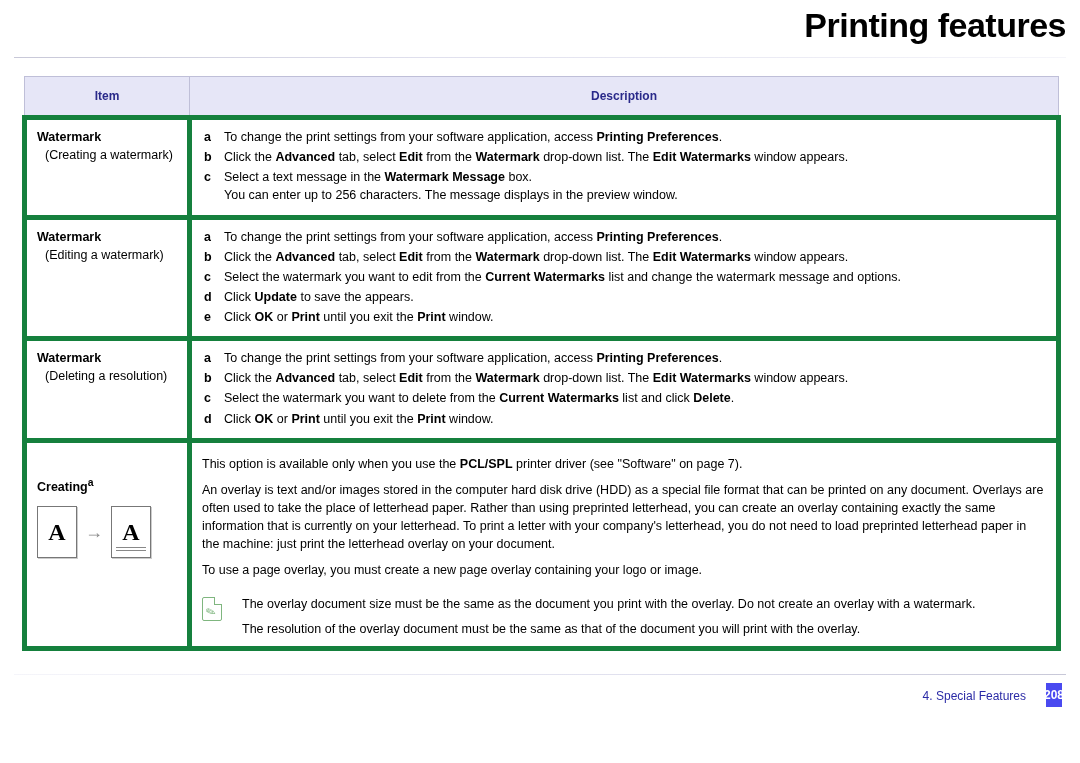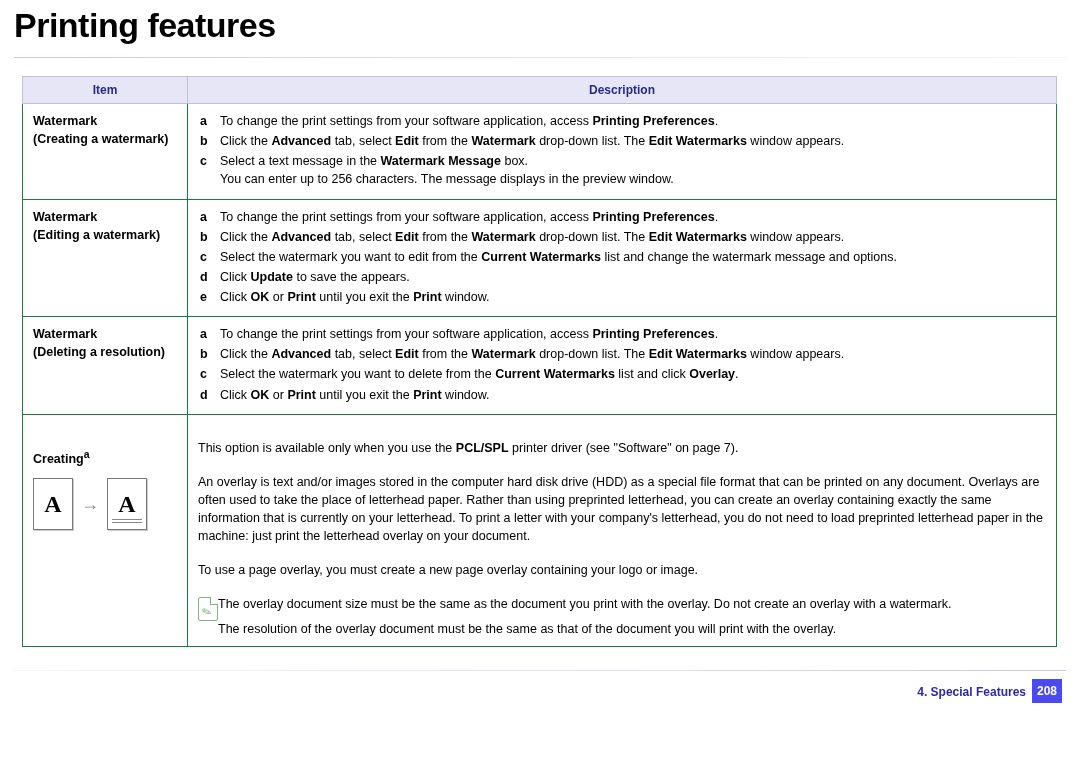--- a/index.html
+++ b/index.html
@@ -11,73 +11,74 @@
     color: #000;
     width: 1080px;
     background: #fff;
   }
   .page-title {
     font-size: 34px;
     font-weight: bold;
     padding: 6px 14px 2px 14px;
     color: #000;
     letter-spacing: -0.5px;
+    text-align: right;
   }
   .title-rule {
     height: 1px;
     background: linear-gradient(to right, #c8c8d8 0%, #e0e0ee 40%, #f5f5fa 100%);
     margin: 10px 14px 18px 14px;
   }
   table.content {
     border-collapse: collapse;
     margin: 0 22px;
     width: 1034px;
     table-layout: fixed;
   }
   table.content col.c1 { width: 165px; }
   table.content col.c2 { width: 869px; }
   table.content th {
     background: #e6e6f7;
     color: #2a2a8a;
     font-weight: bold;
     font-size: 12px;
     text-align: center;
-    padding: 6px 8px;
+    padding: 12px 8px;
     border: 1px solid #bfbfd8;
   }
   table.content td {
-    border: 1px solid #15803d;
+    border: 5px solid #15803d;
     padding: 8px 10px;
     vertical-align: top;
     font-size: 12.5px;
     line-height: 1.45;
   }
   .item-head { font-weight: bold; }
-  .item-sub { font-weight: bold; }
+  .item-sub { font-weight: normal; margin-left: 8px; }
   ol.alpha {
     list-style: none;
     padding: 0;
     margin: 0;
   }
   ol.alpha li {
     padding: 0 0 2px 22px;
     position: relative;
   }
   ol.alpha li .lbl {
     position: absolute;
     left: 2px;
     top: 0;
     font-weight: bold;
   }
   .bold { font-weight: bold; }
   .note-block {
     margin-top: 16px;
     display: flex;
     align-items: flex-start;
-    gap: 0;
+    gap: 20px;
   }
   .note-icon {
     width: 20px; height: 24px; flex: 0 0 auto;
     border: 1px solid #7fb67f;
     border-radius: 2px;
     position: relative;
     background: #fff;
     margin-top: 2px;
   }
   .note-icon::before {
@@ -136,36 +137,36 @@
     position: absolute;
     left: 14px; right: 14px; bottom: 36px;
     height: 1px;
     background: linear-gradient(to right, #f5f5fa 0%, #e0e0ee 60%, #c8c8d8 100%);
   }
   .footer-label {
     position: absolute;
     right: 54px;
     bottom: 8px;
     color: #2a2aa6;
-    font-weight: bold;
+    font-weight: normal;
     font-size: 12px;
   }
   .page-number {
     position: absolute;
     right: 18px; bottom: 4px;
-    width: 30px; height: 24px;
+    width: 16px; height: 24px;
     background: #4a4af0;
     color: #fff;
     font-weight: bold;
     font-size: 12px;
     display: flex;
     align-items: center;
     justify-content: center;
   }
-  .p-block { margin: 16px 0 8px 0; }
+  .p-block { margin: 4px 0 8px 0; }
 </style>
 </head>
 <body>
 
 <div class="page-title">Printing features</div>
 <div class="title-rule"></div>
 
 <table class="content">
   <colgroup>
       <col class="c1">
@@ -233,21 +234,21 @@
       </td>
       <td>
         <ol class="alpha">
           <li><span class="lbl">a</span>
             <span>To change the print settings from your software application, access </span><span class="bold">Printing Preferences</span><span>.</span>
           </li>
           <li><span class="lbl">b</span>
             <span>Click the </span><span class="bold">Advanced</span><span> tab, select </span><span class="bold">Edit</span><span> from the </span><span class="bold">Watermark</span><span> drop-down list. The </span><span class="bold">Edit Watermarks</span><span> window appears.</span>
           </li>
           <li><span class="lbl">c</span>
-            <span>Select the watermark you want to delete from the </span><span class="bold">Current Watermarks</span><span> list and click </span><span class="bold">Overlay</span><span>.</span>
+            <span>Select the watermark you want to delete from the </span><span class="bold">Current Watermarks</span><span> list and click </span><span class="bold">Delete</span><span>.</span>
           </li>
           <li><span class="lbl">d</span>
             <span>Click </span><span class="bold">OK</span><span> or </span><span class="bold">Print</span><span> until you exit the </span><span class="bold">Print</span><span> window.</span>
           </li>
         </ol>
       </td>
     </tr>
 
     <tr>
       <td>

